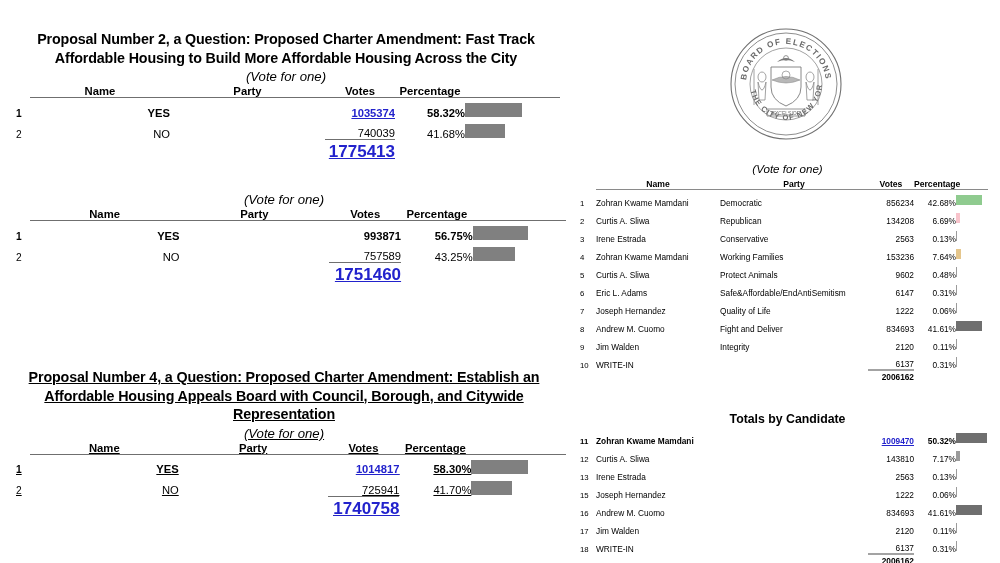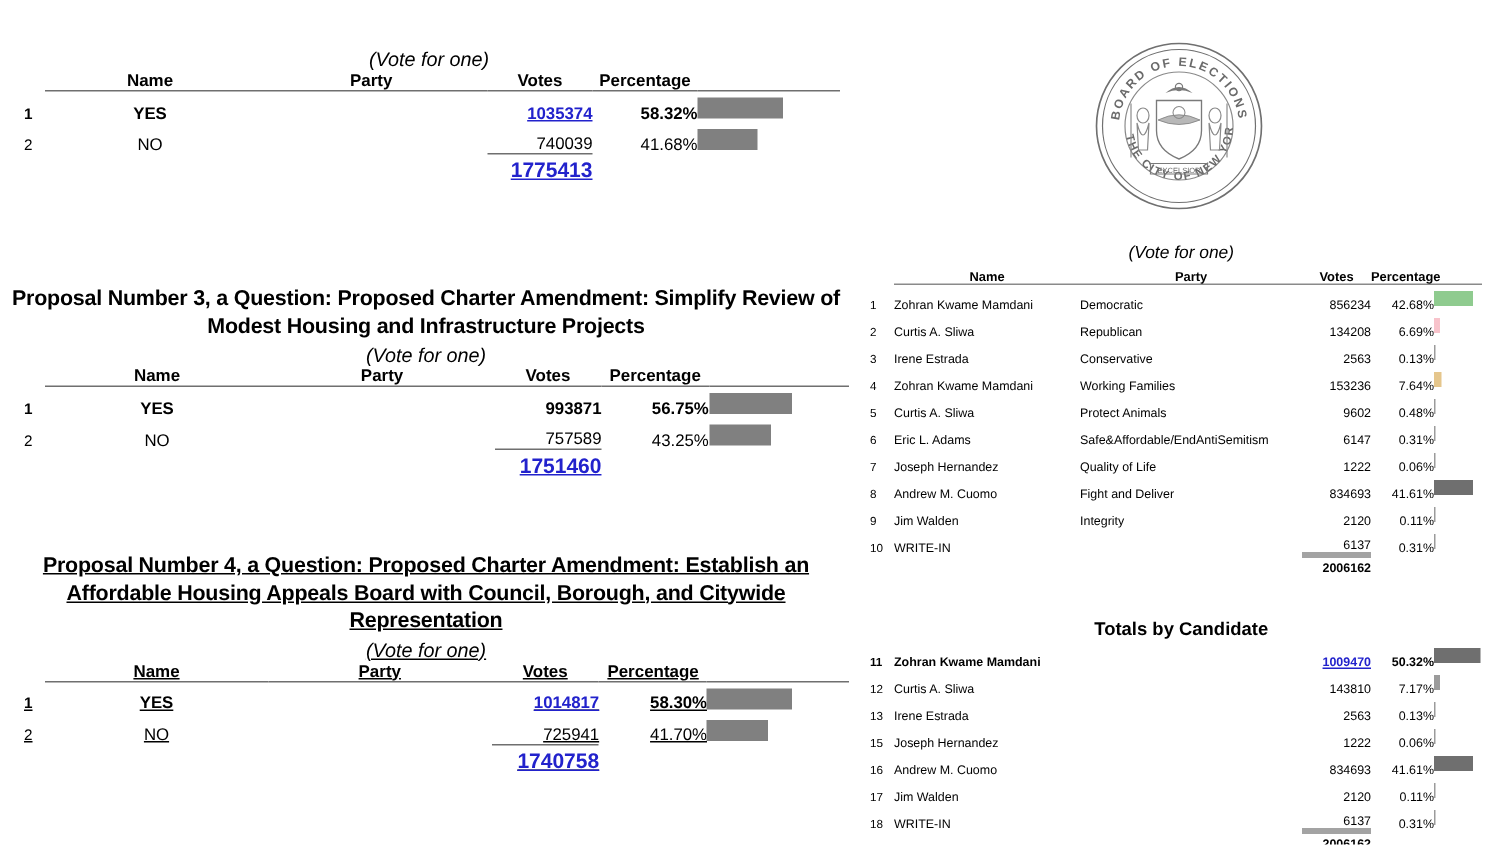--- a/index.html
+++ b/index.html
@@ -25,31 +25,31 @@
   }
 
   table.res{border-collapse:collapse;table-layout:fixed;}
   table.res td,table.res th{padding:0;vertical-align:bottom;}
 
   .hdr{font-size:11.3px;font-weight:bold;text-align:center;padding-bottom:1px;}
   .hdr.ul{border-bottom:1px solid #6f6f6f;}
   .hdr-blank{border-bottom:1px solid #6f6f6f;}
 
   .rnum{font-size:10.2px;text-align:left;color:#000;}
-  .cname{font-size:11.2px;text-align:center;}
+  .cname{font-size:11.2px;text-align:right;}
   .cparty{font-size:10.2px;text-align:left;}
   .cvotes{font-size:11.2px;text-align:right;padding-right:2px;}
   .cpct{font-size:11.2px;text-align:right;padding-right:5px;}
   .cbar{text-align:left;}
   .bold{font-weight:bold;}
   .lnk{color:#2222cc;text-decoration:underline;cursor:pointer;}
   .bar{display:inline-block;height:14px;background:#808080;vertical-align:middle;}
   .totrow td{padding-top:1px;}
   .totline{border-top:1px solid #6f6f6f;}
-  .ctot{font-size:14px;text-align:right;padding-right:2px;font-weight:bold;}
+  .ctot{font-size:17px;text-align:right;padding-right:2px;font-weight:bold;}
 
   
   .seal{position:absolute;}
   .seal svg{display:block;}
 
   .mayor-title{
     font-size:12.3px;font-weight:bold;text-align:center;line-height:15px;
   }
   .mayor-vfo{font-size:11.6px;font-style:italic;text-align:center;line-height:14px;}
   .totals-head{font-size:12.3px;font-weight:bold;text-align:center;}
@@ -59,29 +59,30 @@
   .mhdr{font-size:8.6px;font-weight:bold;text-align:center;padding-bottom:1px;}
   .mhdr.ul{border-bottom:1px solid #8a8a8a;}
   .mrnum{font-size:7.8px;text-align:left;}
   .mname{font-size:8.3px;text-align:left;}
   .mparty{font-size:8.3px;text-align:left;}
   .mvotes{font-size:8.3px;text-align:right;padding-right:2px;}
   .mpct{font-size:8.3px;text-align:right;padding-right:4px;}
   .mbar{text-align:left;}
   .mrow td{height:15.2px;}
   .mbar span{display:inline-block;height:10px;vertical-align:middle;}
-  .mtotline{border-top:4px solid #a3a3a3;}
+  .mtotline{border-top:2px solid #a3a3a3;}
   .mtot{font-size:8.3px;font-weight:bold;text-align:right;padding-right:2px;}
 </style>
 </head>
 <body>
 
 <div class="page">
 
   <div class="prop-block" id="prop0" style="left:6px;top:30px;width:560px;">
+    <div class="prop-title" style="width:532px;margin-left:14px;">Proposal Number 2, a Question: Proposed Charter Amendment: Fast Track Affordable Housing to Build More Affordable Housing Across the City</div>
     <div class="vote-for" style="width:532px;margin-left:14px;">(Vote for one)</div>
     <div class="tbl-host">
         <table class="res" style="margin-left: 10px;">
           <colgroup>
             <col style="width: 14px;">
             <col style="width: 140px;">
             <col style="width: 155px;">
             <col style="width: 70px;">
             <col style="width: 70px;">
             <col style="width: 95px;">
@@ -120,21 +121,20 @@
               <td class="ctot totline" style="padding-top:2px;"><span class="lnk">1775413</span></td>
               <td class=""></td>
               <td class=""></td>
             </tr>
           </tbody>
         </table>
       </div>
   </div>
 
   <div class="prop-block" id="prop1" style="left:6px;top:190px;width:560px;">
-    <div class="prop-title" style="width:556px;">Proposal Number 3, a Question: Proposed Charter Amendment: Simplify Review of Modest Housing and Infrastructure Projects</div>
     <div class="vote-for" style="width:556px;">(Vote for one)</div>
     <div class="tbl-host">
         <table class="res" style="margin-left: 10px;">
           <colgroup>
             <col style="width: 14px;">
             <col style="width: 155px;">
             <col style="width: 155px;">
             <col style="width: 72px;">
             <col style="width: 72px;">
             <col style="width: 95px;">

